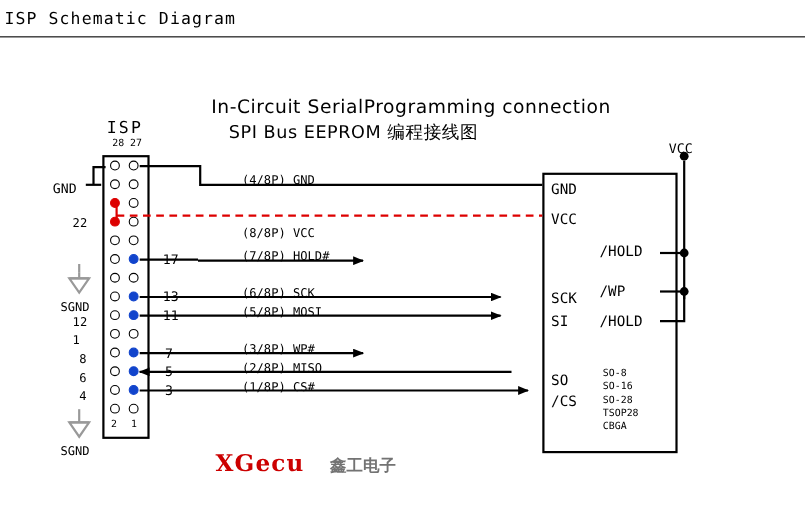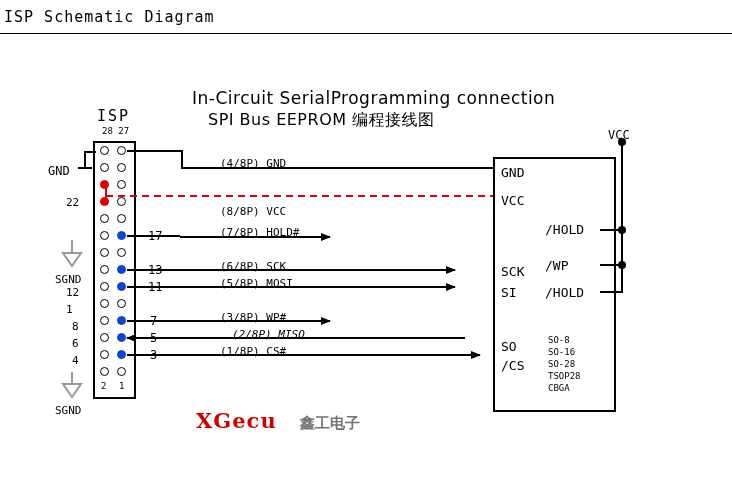--- a/index.html
+++ b/index.html
@@ -206,21 +206,21 @@
   <div class="t lbl12" style="left:150px; top:314px;">7</div>
   <div class="t lbl12" style="left:150px; top:331px;">5</div>
   <div class="t lbl12" style="left:150px; top:348px;">3</div>
 
   <div class="t lbl" style="left:220px; top:157px;">(4/8P) GND</div>
   <div class="t lbl" style="left:220px; top:205px;">(8/8P) VCC</div>
   <div class="t lbl" style="left:220px; top:226px;">(7/8P) HOLD#</div>
   <div class="t lbl" style="left:220px; top:260px;">(6/8P) SCK</div>
   <div class="t lbl" style="left:220px; top:277px;">(5/8P) MOSI</div>
   <div class="t lbl" style="left:220px; top:311px;">(3/8P) WP#</div>
-  <div class="t lbl" style="left:232px; top:328px;font-style:italic;">(2/8P) MISO</div>
+  <div class="t lbl" style="left:220px; top:328px;">(2/8P) MISO</div>
   <div class="t lbl" style="left:220px; top:345px;">(1/8P) CS#</div>
 
   <div class="chip" style="left:493px; top:157px; width:119px; height:251px;"></div>
 
   <div class="t chiplbl" style="left:501px; top:165px;">GND</div>
   <div class="t chiplbl" style="left:501px; top:193px;">VCC</div>
   <div class="t chiplbl" style="left:501px; top:264px;">SCK</div>
   <div class="t chiplbl" style="left:501px; top:285px;">SI</div>
   <div class="t chiplbl" style="left:501px; top:339px;">SO</div>
   <div class="t chiplbl" style="left:501px; top:358px;">/CS</div>

